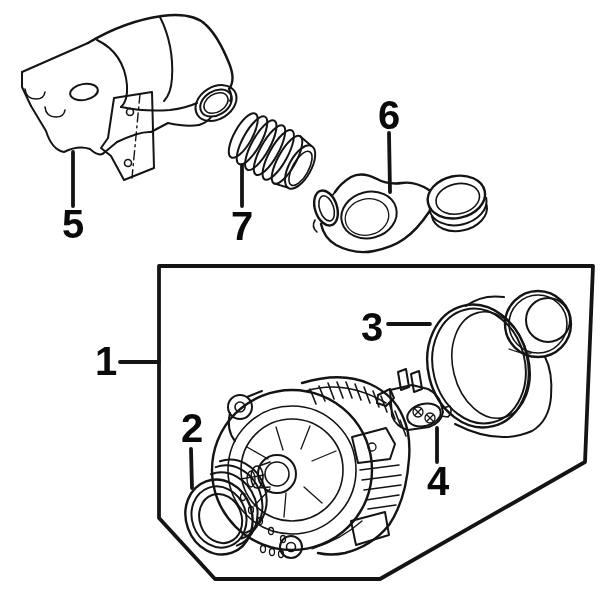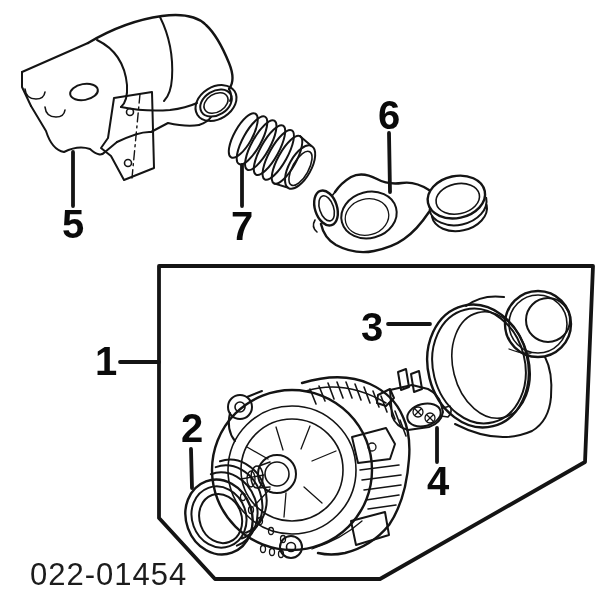--- a/index.html
+++ b/index.html
@@ -228,15 +228,14 @@
   </svg>
 
   <div class="callout" style="left:106px; top:361px;">1</div>
   <div class="callout" style="left:192px; top:428px;">2</div>
   <div class="callout" style="left:372px; top:327px;">3</div>
   <div class="callout" style="left:438px; top:481px;">4</div>
   <div class="callout" style="left:73px; top:224px;">5</div>
   <div class="callout" style="left:389px; top:115px;">6</div>
   <div class="callout" style="left:242px; top:226px;">7</div>
 
-  <div class="drawing-number">022-01454</div>
 
 </div>
 
 </body></html>

